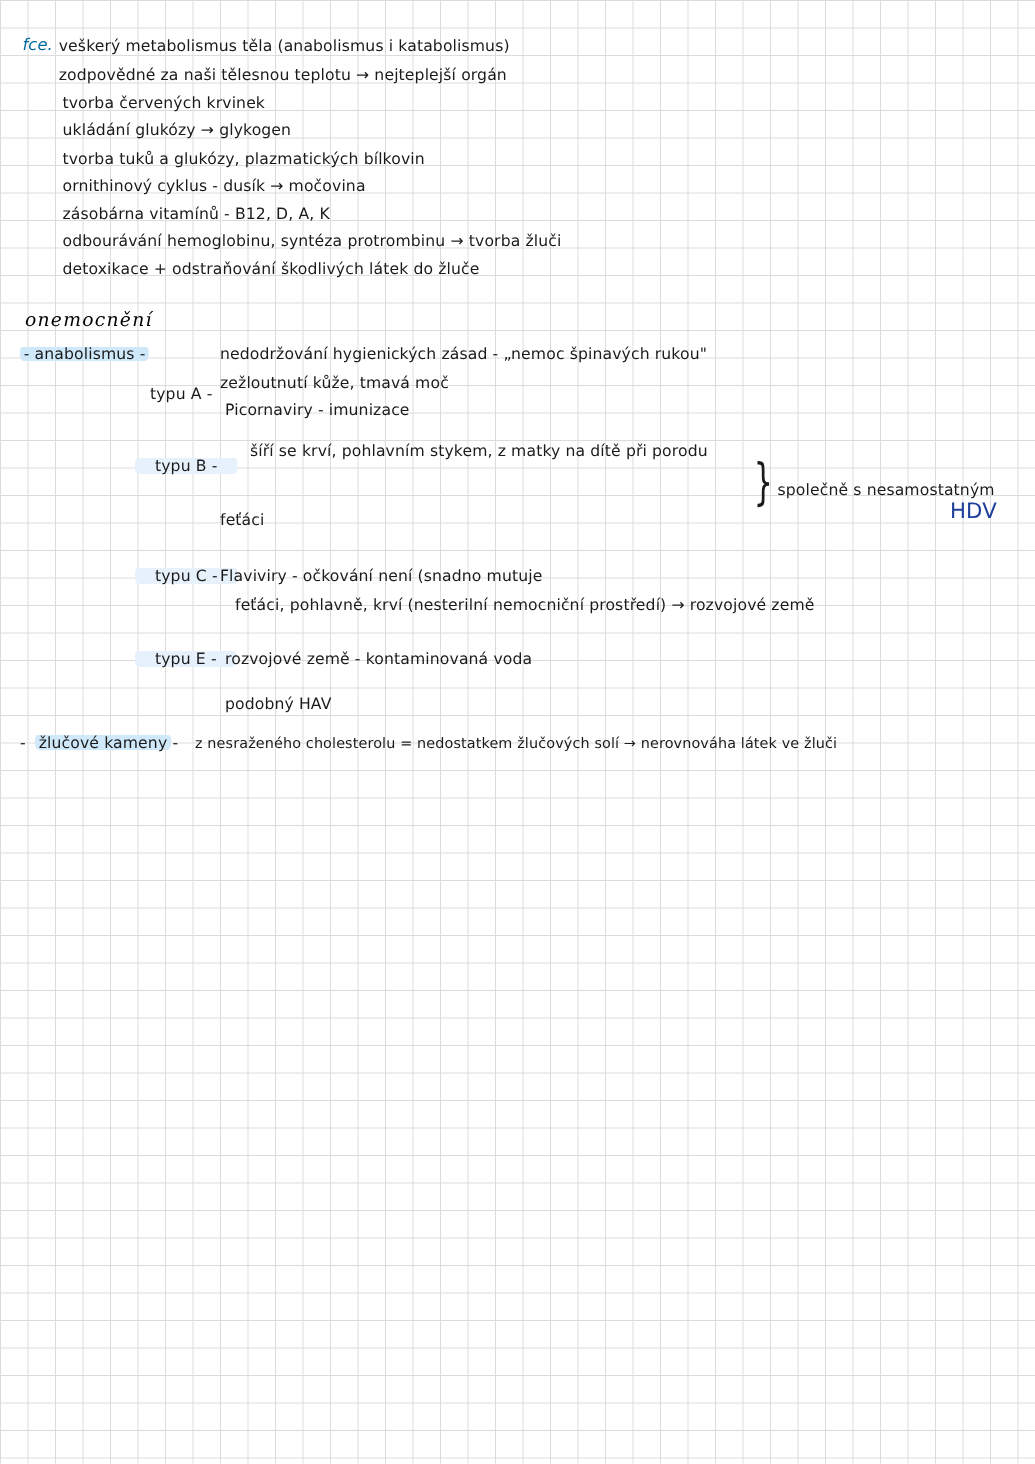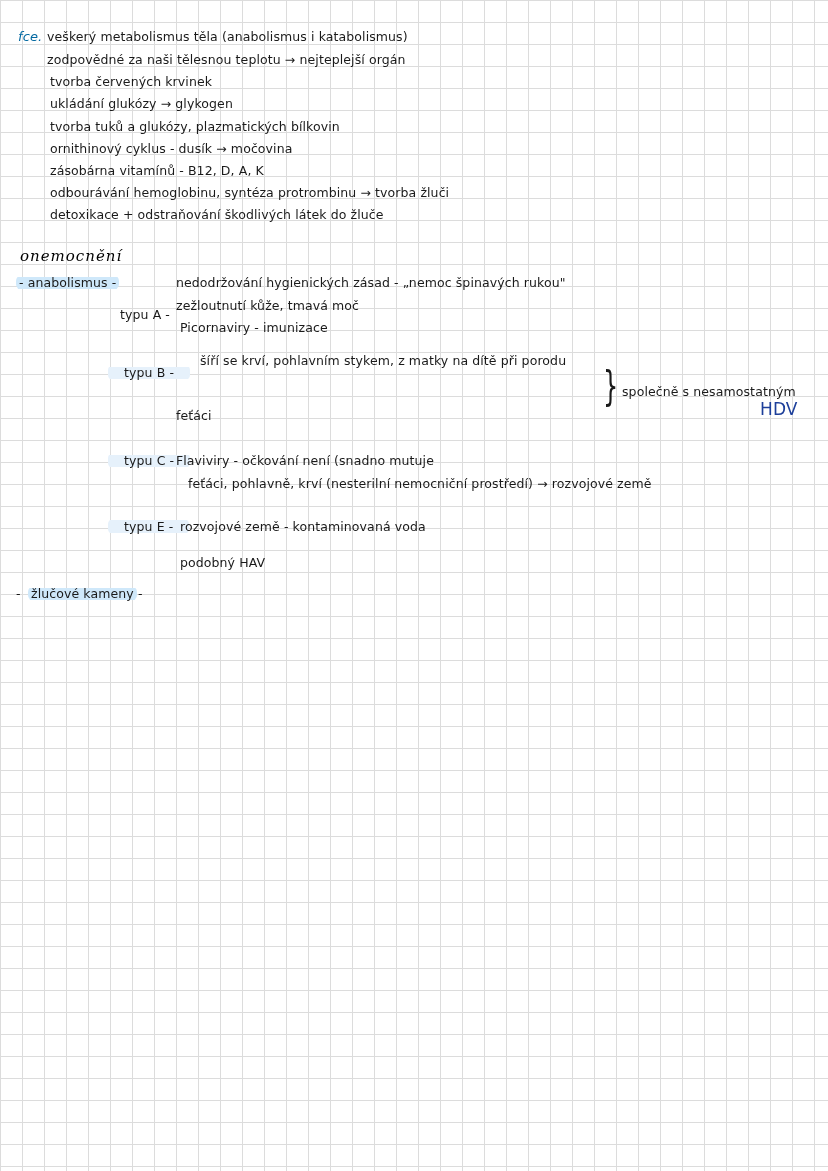--- a/index.html
+++ b/index.html
@@ -74,14 +74,15 @@
   <span class="line" style="left:176px; top:453px;">Flaviviry - očkování není (snadno mutuje</span>
   <span class="line" style="left:188px; top:476px;">feťáci, pohlavně, krví (nesterilní nemocniční prostředí) → rozvojové země</span>
 
   <span class="line" style="left:108px; top:519px;"><span class="hl-soft">typu E -</span></span>
   <span class="line" style="left:180px; top:519px;">rozvojové země - kontaminovaná voda</span>
   <span class="line" style="left:180px; top:527px;margin-top:28px;">podobný HAV</span>
 
   <span class="line" style="left:16px; top:586px;">-</span>
   <span class="line" style="left:28px; top:586px;"><span class="hl">žlučové kameny</span></span>
   <span class="line" style="left:138px; top:586px;">-</span>
+  <span class="line" style="left:156px; top:586px; font-size:11.5px;">z nesraženého cholesterolu = nedostatkem žlučových solí → nerovnováha látek ve žluči</span>
 
 </div>
 
 </body></html>

